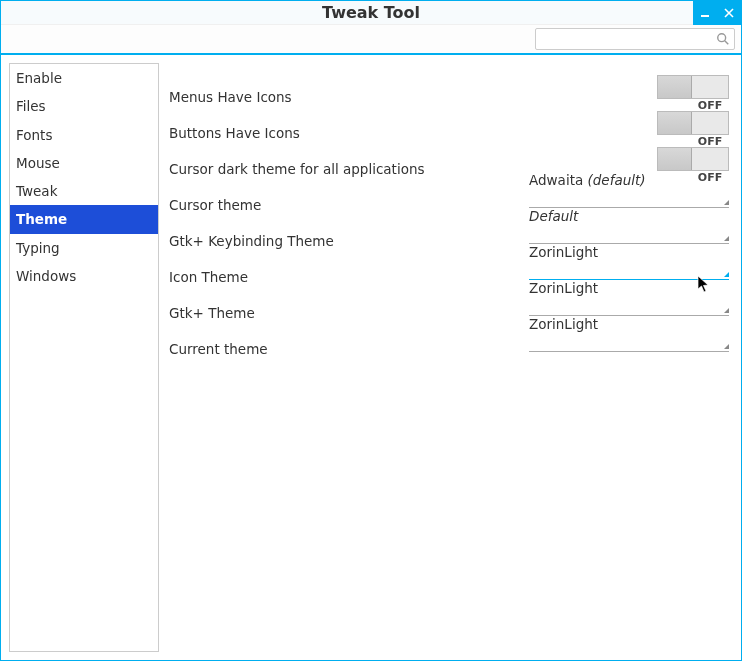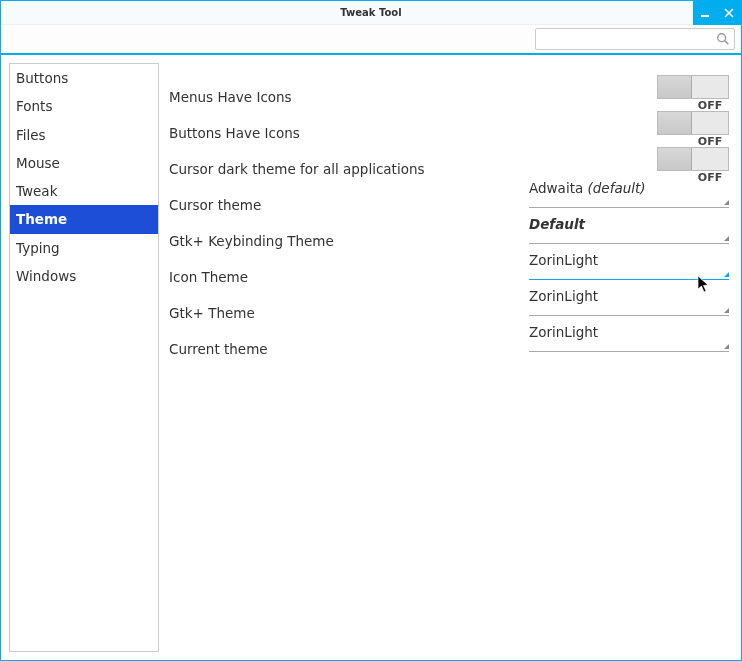--- a/index.html
+++ b/index.html
@@ -24,21 +24,21 @@
     height: 24px;
     background: #f7fbfd;
     display: flex;
     align-items: center;
     justify-content: center;
     position: relative;
     border-bottom: 1px solid #f0f0f0;
   }
   .titlebar .title {
     font-weight: bold;
-    font-size: 10px;
+    font-size: 16px;
     color: #333;
   }
   .titlebar .controls {
     position: absolute;
     right: 0;
     top: 0;
     height: 24px;
     display: flex;
   }
   .titlebar .controls .btn {
@@ -153,21 +153,21 @@
     font-weight: bold;
     color: #444;
     margin-top: 36px;
   }
   .combo {
     width: 200px;
     height: 26px;
     border-bottom: 1px solid #aaa;
     display: flex;
     align-items: flex-end;
-    padding-bottom: 11px;
+    padding-bottom: 19px;
     position: relative;
     cursor: pointer;
     font-size: 13.5px;
     color: #333;
   }
   .combo.active { border-bottom-color: #00aeef; }
   .combo .tri {
     position: absolute;
     right: 0;
     bottom: 2px;
@@ -210,23 +210,23 @@
         <svg width="14" height="14" viewBox="0 0 16 16">
             <circle cx="6.5" cy="6.5" r="4.5" fill="none" stroke="#999" stroke-width="1.6"></circle>
             <line x1="10" y1="10" x2="14" y2="14" stroke="#999" stroke-width="1.6"></line>
           </svg>
       </span>
     </div>
   </div>
 
   <div class="content">
     <div class="sidebar" id="sidebar">
-        <div class="side-item">Buttons</div>
+        <div class="side-item">Enable</div>
+        <div class="side-item">Files</div>
         <div class="side-item">Fonts</div>
-        <div class="side-item">Files</div>
         <div class="side-item">Mouse</div>
         <div class="side-item">Tweak</div>
         <div class="side-item active">Theme</div>
         <div class="side-item">Typing</div>
         <div class="side-item">Windows</div>
       </div>
     <div class="panel" id="panel" style="position:relative;">
         <div class="row">
           <div class="label">Menus Have Icons</div>
           <div class="ctrl">
@@ -260,21 +260,21 @@
             <div class="combo">
               <span class="val">Adwaita<span class="default-suffix"> (default)</span></span>
               <div class="tri"></div>
             </div>
           </div>
         </div>
         <div class="row">
           <div class="label">Gtk+ Keybinding Theme</div>
           <div class="ctrl">
             <div class="combo">
-              <span class="val"><span style="font-style: italic; font-weight: bold;">Default</span></span>
+              <span class="val"><span style="font-style: italic;">Default</span></span>
               <div class="tri"></div>
             </div>
           </div>
         </div>
         <div class="row">
           <div class="label">Icon Theme</div>
           <div class="ctrl">
             <div class="combo active">
               <span class="val">ZorinLight</span>
               <div class="tri"></div>

